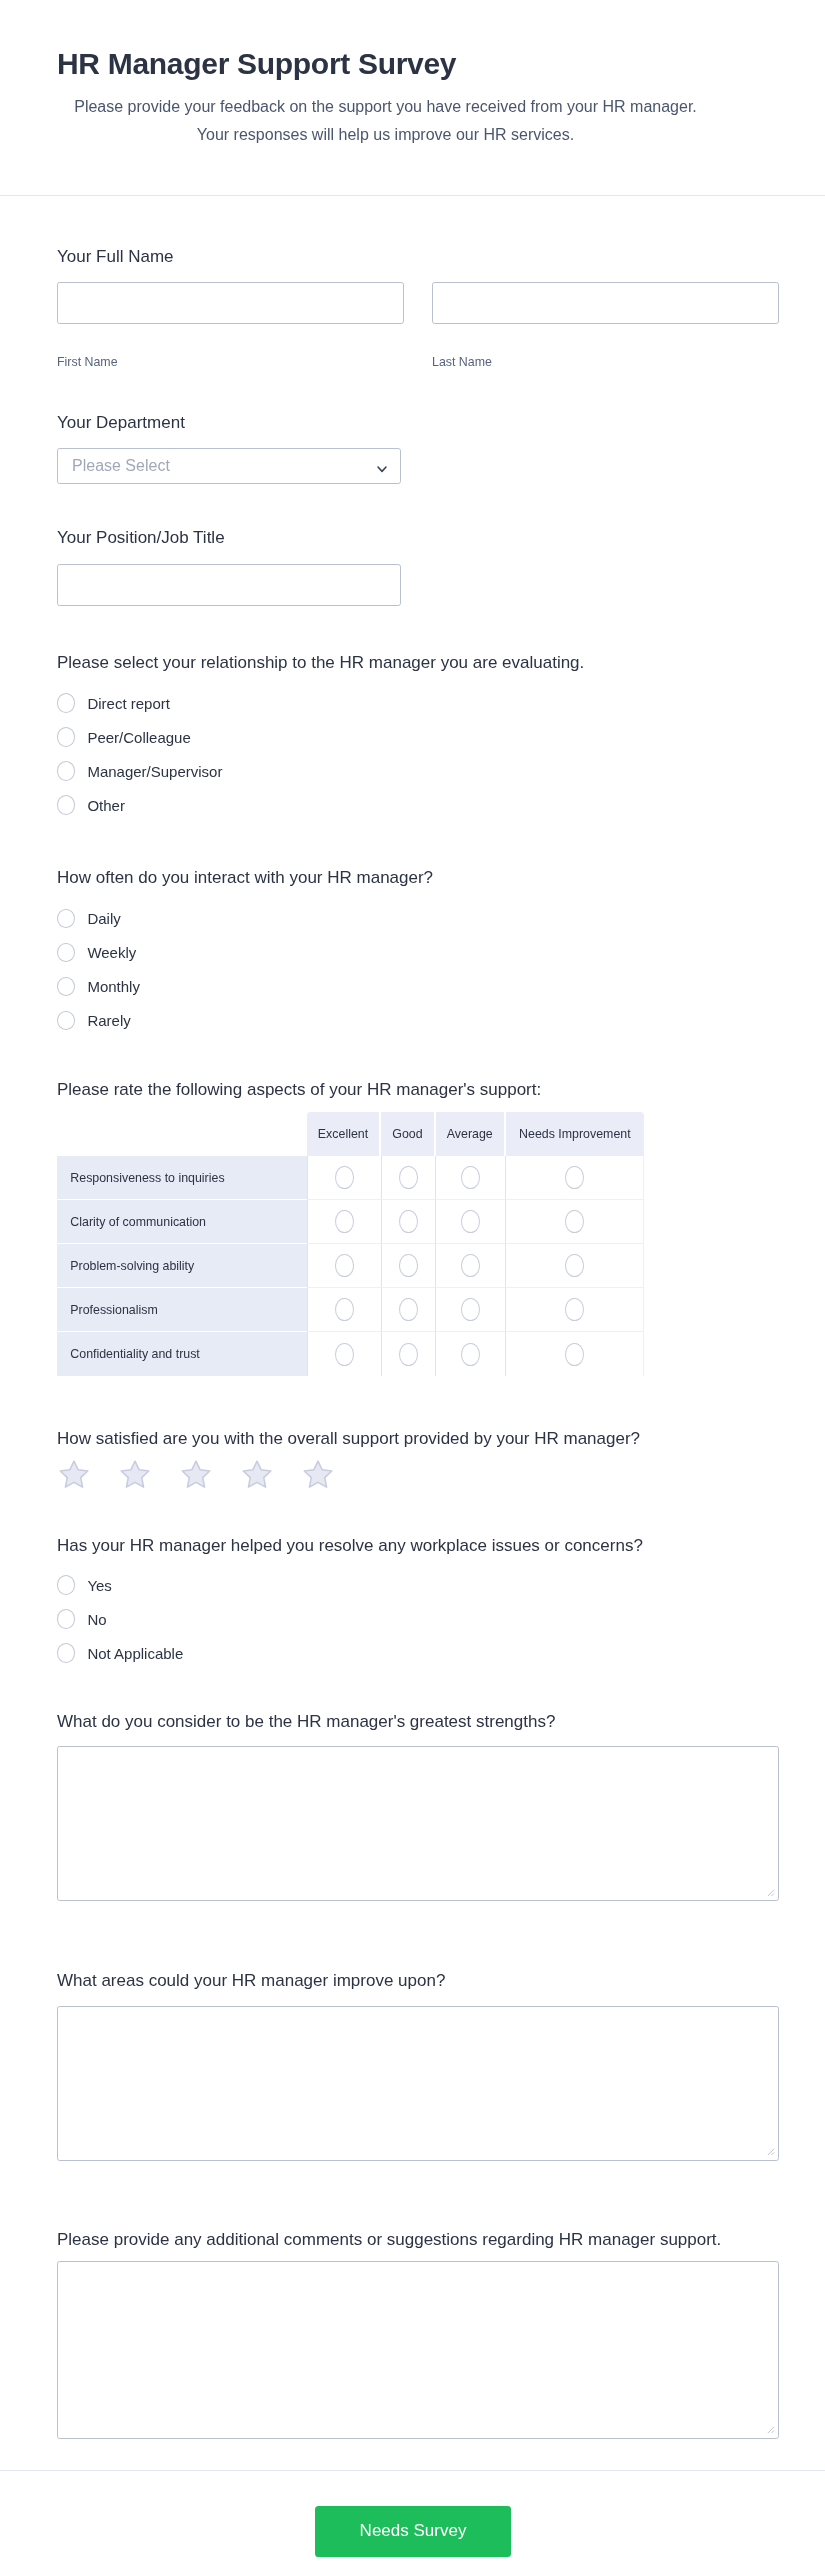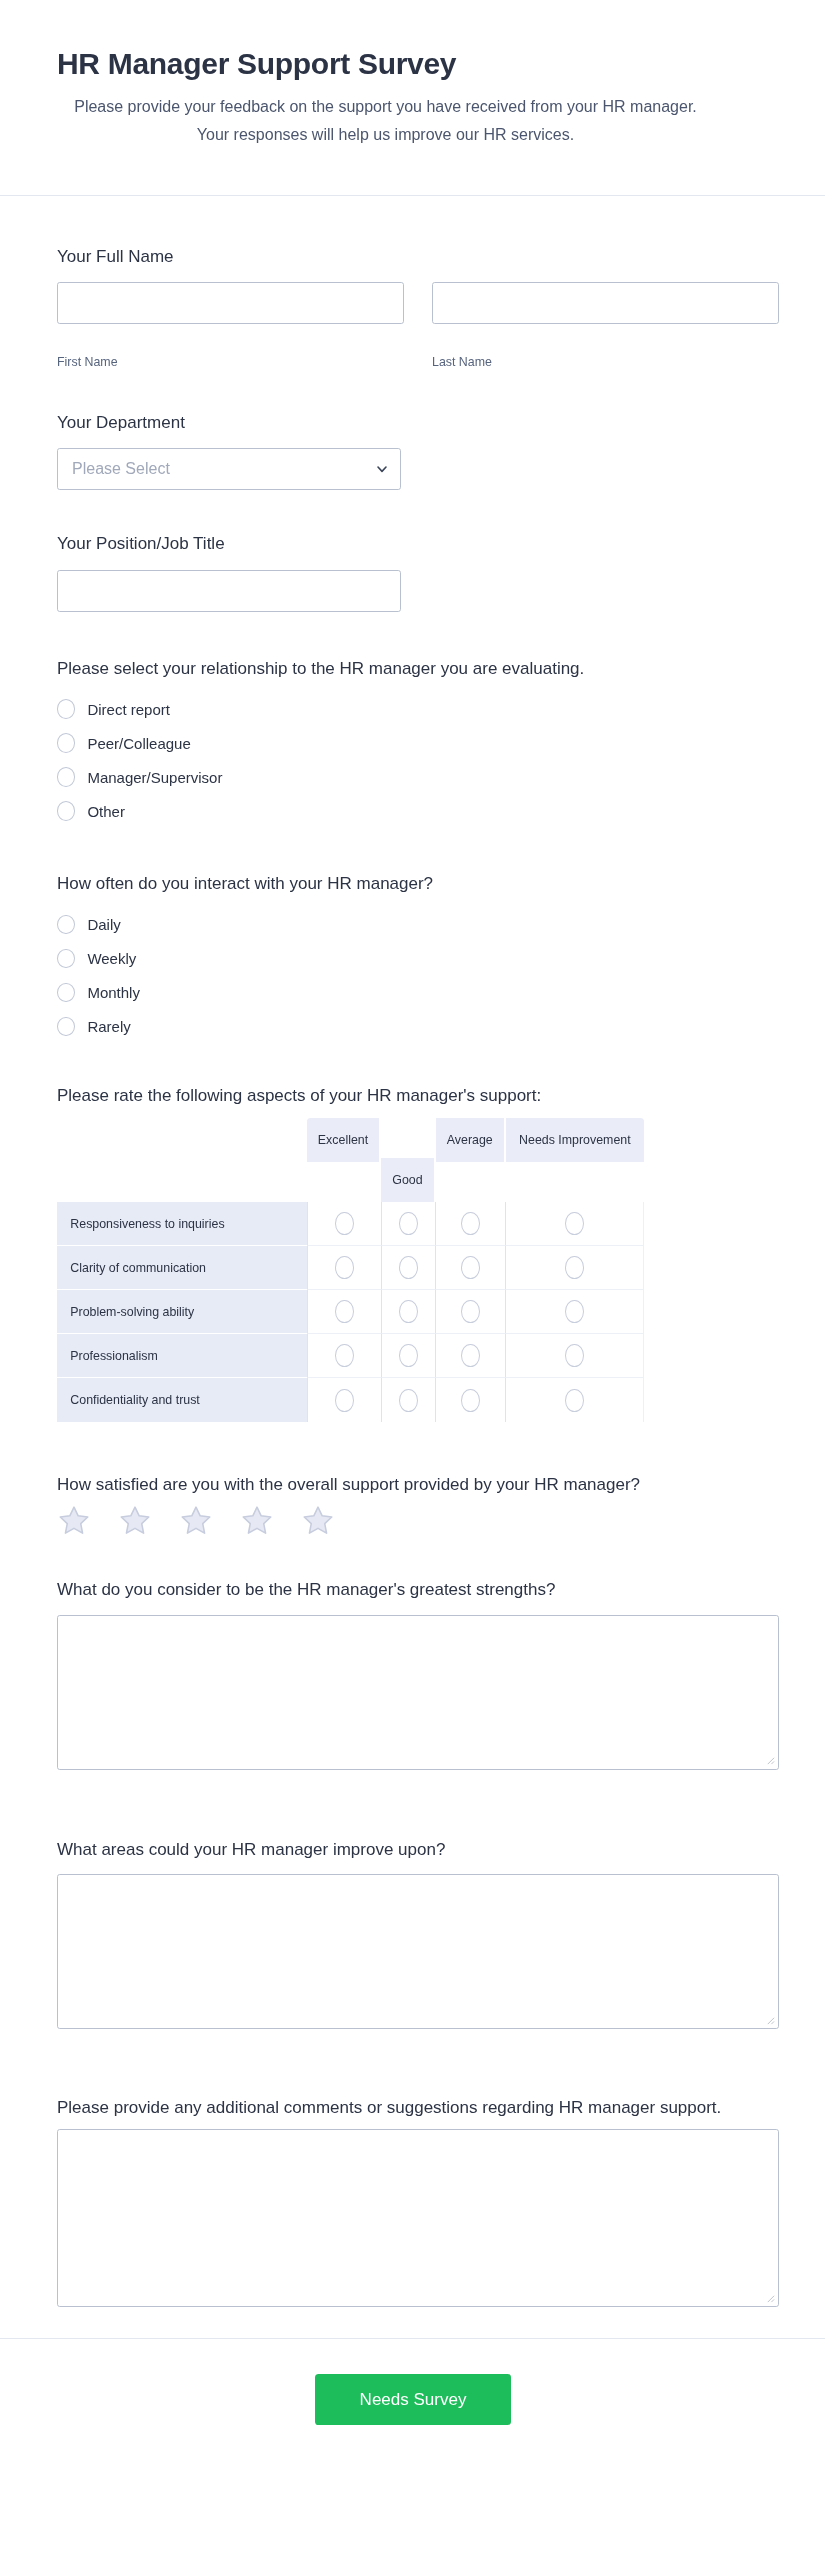--- a/index.html
+++ b/index.html
@@ -40,21 +40,21 @@
     outline:none;width:100%;
   }
   .name-row{display:flex;gap:28px;margin-top:13.3px;max-width:722px;}
   .name-col{flex:1;}
   .sublabel{margin-top:31px;font-size:12.4px;color:#57647e;}
   .short-field{width:344px;margin-top:13.3px;}
 
   
   .select-wrap{position:relative;width:344px;margin-top:13.3px;}
   .select-box{
-    box-sizing:border-box;width:100%;height:42px;
+    box-sizing:border-box;width:100%;height:36px;
     border:0.9px solid #b9c0cf;border-radius:2.7px;background:#fff;
     display:flex;align-items:center;padding:0 36px 0 14px;
     font-size:16px;color:#a0a8ba;cursor:pointer;
   }
   .select-wrap .chev{position:absolute;right:11.5px;top:12.4px;pointer-events:none;}
 
   
   .option-list{margin-top:11.5px;}
   .option-row{display:flex;align-items:center;height:34px;cursor:pointer;}
   .radio-circle{
@@ -66,21 +66,21 @@
   
   .rating-table{margin-top:10.7px;width:587px;font-size:12.4px;}
   .rt-row{display:flex;}
   .rt-spacer{width:250px;flex:0 0 auto;}
   .rt-head-cell{
     box-sizing:border-box;height:44px;background:#eaedf7;
     display:flex;align-items:center;justify-content:center;
     color:#2c3345;border-right:2.7px solid #fff;
   }
   .rt-head-cell.c1{width:104px;border-top-left-radius:3.6px;}
-  .rt-head-cell.c2{width:77px;margin-top:40px;}
+  .rt-head-cell.c2{width:77px;}
   .rt-head-cell.c3{width:98px;}
   .rt-head-cell.c4{width:196px;border-right:none;border-top-right-radius:3.6px;}
   .rt-label-cell{
     box-sizing:border-box;width:250px;flex:0 0 auto;height:44px;
     background:#e7ebf6;display:flex;align-items:center;
     padding-left:13.3px;color:#2c3345;border-bottom:1.8px solid #fff;
   }
   .rt-body-row:last-child .rt-label-cell{border-bottom:none;}
   .rt-cell{
     box-sizing:border-box;height:44px;background:#fff;
@@ -315,20 +315,37 @@
         </svg>
         <svg class="star" viewBox="0 0 24 24">
           <path d="M12 2.2l2.95 6.15 6.75.85-4.95 4.65 1.3 6.7L12 17.2l-6.05 3.35 1.3-6.7L2.3 9.2l6.75-.85z" fill="#e6e9f3" stroke="#c7cdde" stroke-width="1.1" stroke-linejoin="round"></path>
         </svg>
         <svg class="star" viewBox="0 0 24 24">
           <path d="M12 2.2l2.95 6.15 6.75.85-4.95 4.65 1.3 6.7L12 17.2l-6.05 3.35 1.3-6.7L2.3 9.2l6.75-.85z" fill="#e6e9f3" stroke="#c7cdde" stroke-width="1.1" stroke-linejoin="round"></path>
         </svg>
       </div>
     </div>
 
+    <div class="question">
+      <div class="q-label">Has your HR manager helped you resolve any workplace issues or concerns?</div>
+      <div class="option-list" style="margin-top:9.8px;">
+        <div class="option-row">
+          <span class="radio-circle"></span>
+          <span class="option-text">Yes</span>
+        </div>
+        <div class="option-row">
+          <span class="radio-circle"></span>
+          <span class="option-text">No</span>
+        </div>
+        <div class="option-row">
+          <span class="radio-circle"></span>
+          <span class="option-text">Not Applicable</span>
+        </div>
+      </div>
+    </div>
 
     <div class="question" style="margin-top:39px;">
       <div class="q-label">What do you consider to be the HR manager's greatest strengths?</div>
       <div class="ta-wrap">
         <textarea class="textarea h175" style=""></textarea>
         <svg class="grip" width="9" height="9" viewBox="0 0 10 10">
           <line x1="9" y1="2" x2="2" y2="9" stroke="#b9bfca" stroke-width="1"></line>
           <line x1="9" y1="6" x2="6" y2="9" stroke="#b9bfca" stroke-width="1"></line>
         </svg>
       </div>

